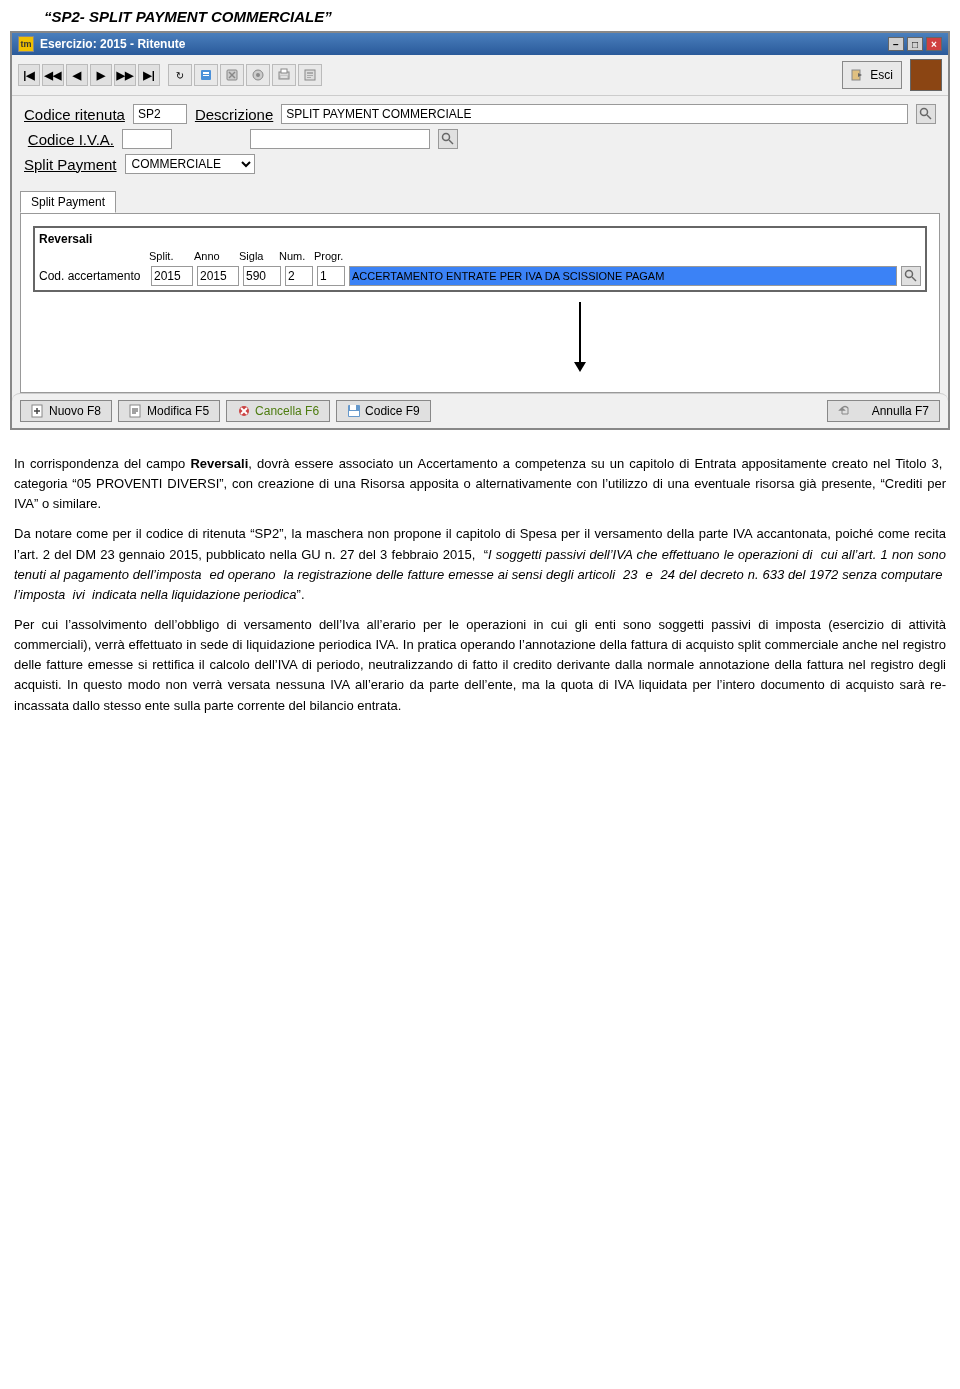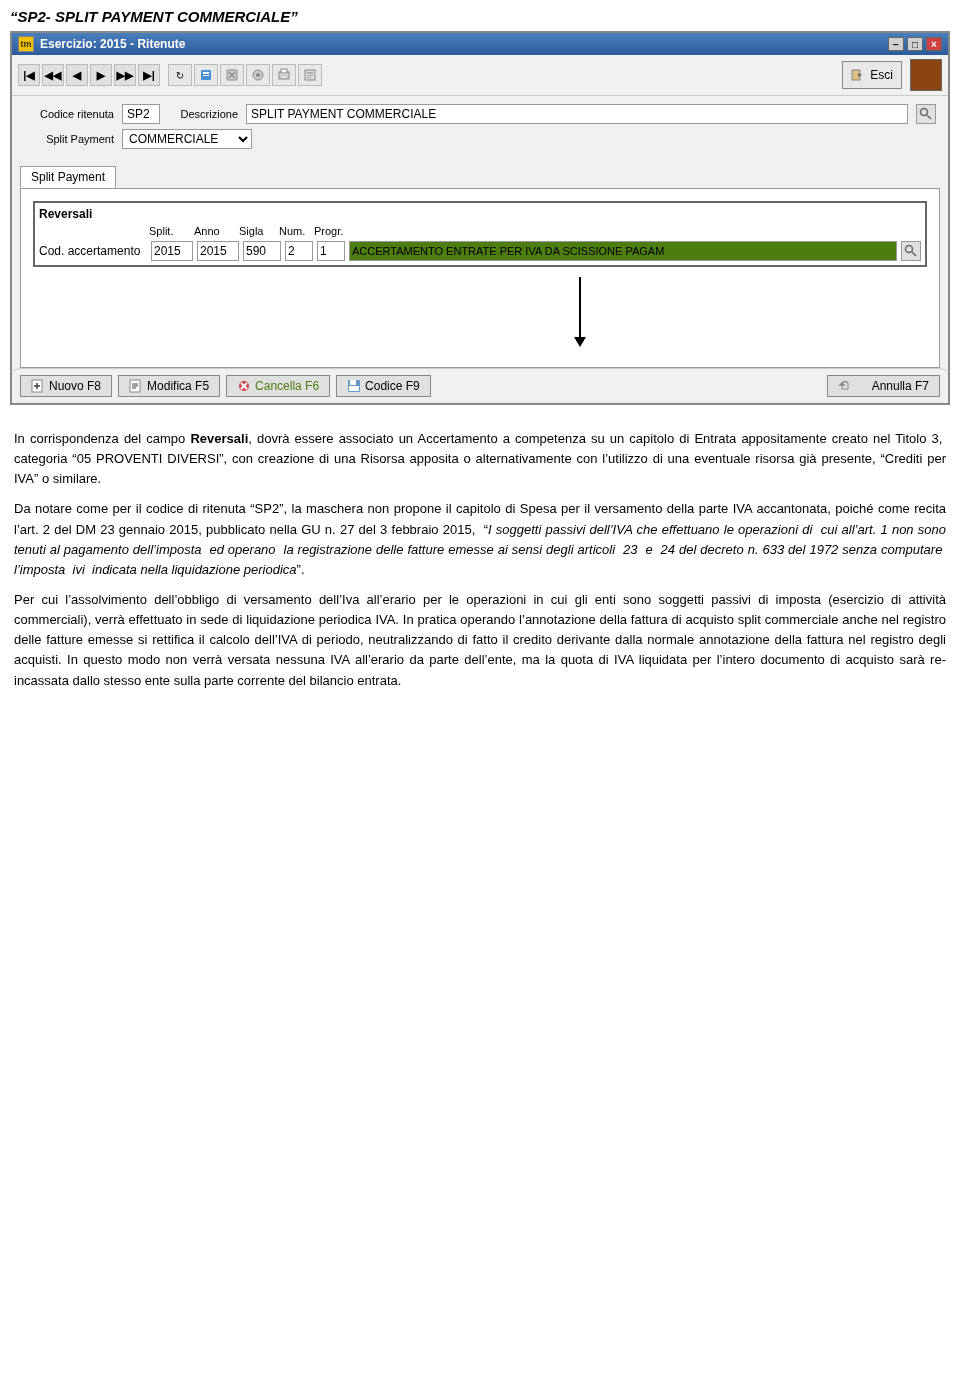--- a/index.html
+++ b/index.html
@@ -9,20 +9,21 @@
       background: #ffffff;
       color: #000000;
       width: 960px;
     }
 
     .page-title {
       font-size: 15px;
       font-weight: bold;
       padding: 8px 10px 6px 10px;
       font-style: italic;
+      margin-left: 34px;
     }
 
     
     .window {
       border: 2px solid #888;
       margin: 0 10px 12px 10px;
       background: #f0f0f0;
     }
 
     .window-titlebar {
@@ -106,23 +107,24 @@
     }
 
     .form-row {
       display: flex;
       align-items: center;
       margin-bottom: 5px;
       gap: 8px;
     }
 
     .form-label {
-      font-size: 11px;
+      font-size: 15px;
       min-width: 90px;
       text-align: right;
+      text-decoration: underline;
     }
 
     .form-input {
       border: 1px solid #999;
       background: white;
       padding: 1px 4px;
       font-size: 12px;
       height: 20px;
     }
 
@@ -220,21 +222,21 @@
       border: 1px solid #999;
       background: white;
       font-size: 12px;
       height: 20px;
       padding: 0 2px;
     }
 
     .rev-description {
       flex: 1;
       border: 1px solid #999;
-      background: #4d7c0f;
+      background: #3b82f6;
       font-size: 11px;
       height: 20px;
       padding: 0 2px;
       white-space: nowrap;
       overflow: hidden;
     }
 
     
     .bottom-bar {
       padding: 6px 8px;
@@ -406,31 +408,42 @@
         </svg>
       <span>&nbsp;Esci</span>
     </div>
     <div style="width:32px;height:32px;background:#8B4513;border:1px solid #666;margin-left:6px;"></div>
   </div>
 
   <div class="form-area">
 
     <div class="form-row">
       <span class="form-label">Codice ritenuta</span>
-      <input class="form-input" style="width: 38px;" type="text" value="SP2">
+      <input class="form-input" style="width: 54px;" type="text" value="SP2">
       <span class="form-label" style="min-width:70px;text-align:right;">Descrizione</span>
       <input class="form-input form-input-wide" type="text" value="SPLIT PAYMENT COMMERCIALE" style="">
       <div class="search-btn">
         <svg width="14" height="14" viewBox="0 0 14 14">
             <circle cx="5" cy="5" r="3.5" fill="none" stroke="#666" stroke-width="1.5"></circle>
             <line x1="8" y1="8" x2="12" y2="12" stroke="#666" stroke-width="1.5"></line>
           </svg>
       </div>
     </div>
 
+    <div class="form-row">
+      <span class="form-label">Codice I.V.A.</span>
+      <input class="form-input" style="width: 50px;" type="text" value="">
+      <input class="form-input" style="width: 180px; margin-left: 70px;" type="text" value="">
+      <div class="search-btn">
+        <svg width="14" height="14" viewBox="0 0 14 14">
+            <circle cx="5" cy="5" r="3.5" fill="none" stroke="#666" stroke-width="1.5"></circle>
+            <line x1="8" y1="8" x2="12" y2="12" stroke="#666" stroke-width="1.5"></line>
+          </svg>
+      </div>
+    </div>
 
     <div class="form-row">
       <span class="form-label">Split Payment</span>
       <select class="form-select">
         <option>COMMERCIALE</option>
         <option>ISTITUZIONALE</option>
         <option>NESSUNO</option>
       </select>
     </div>
   </div>

